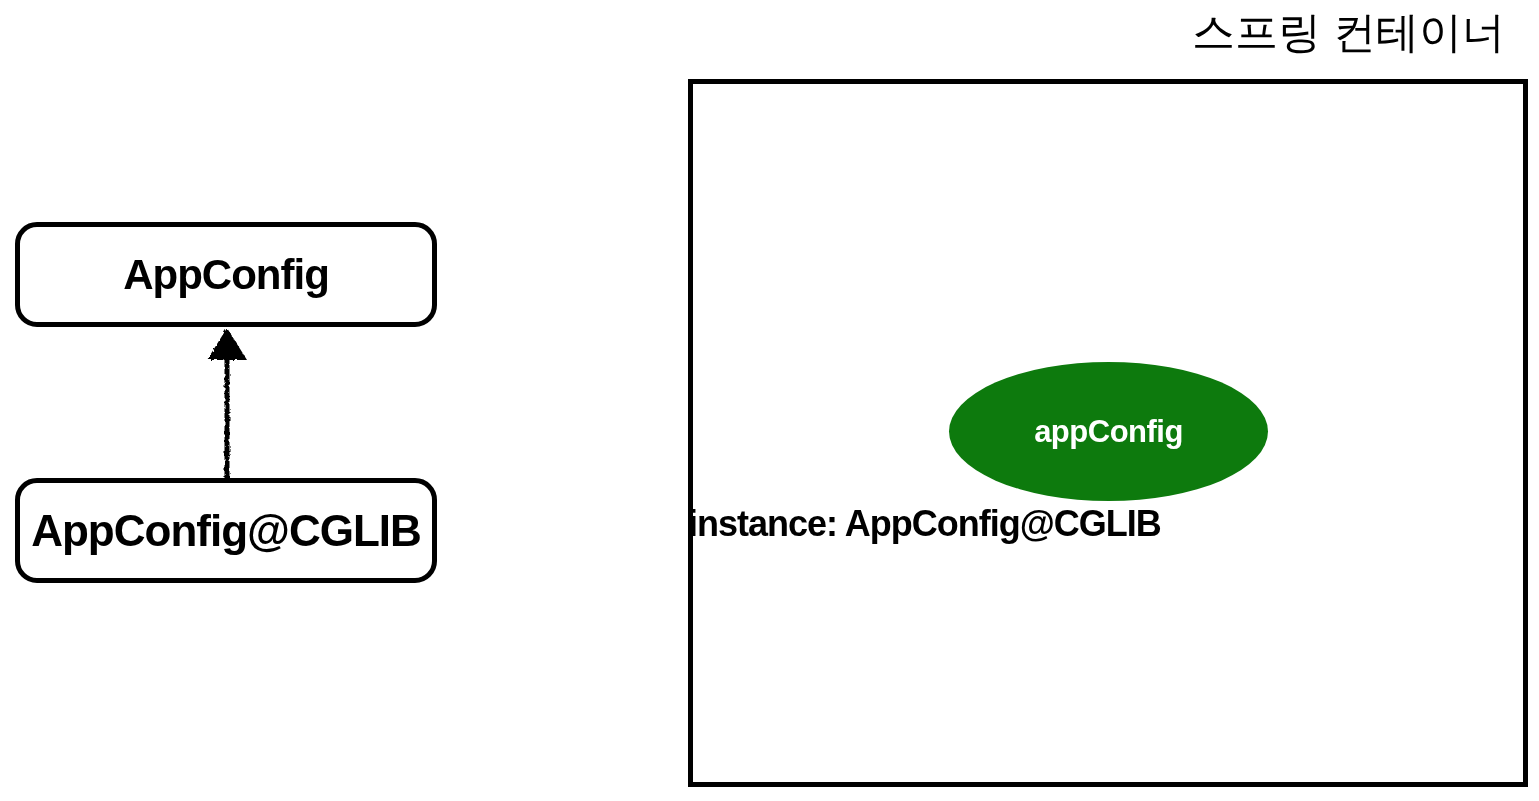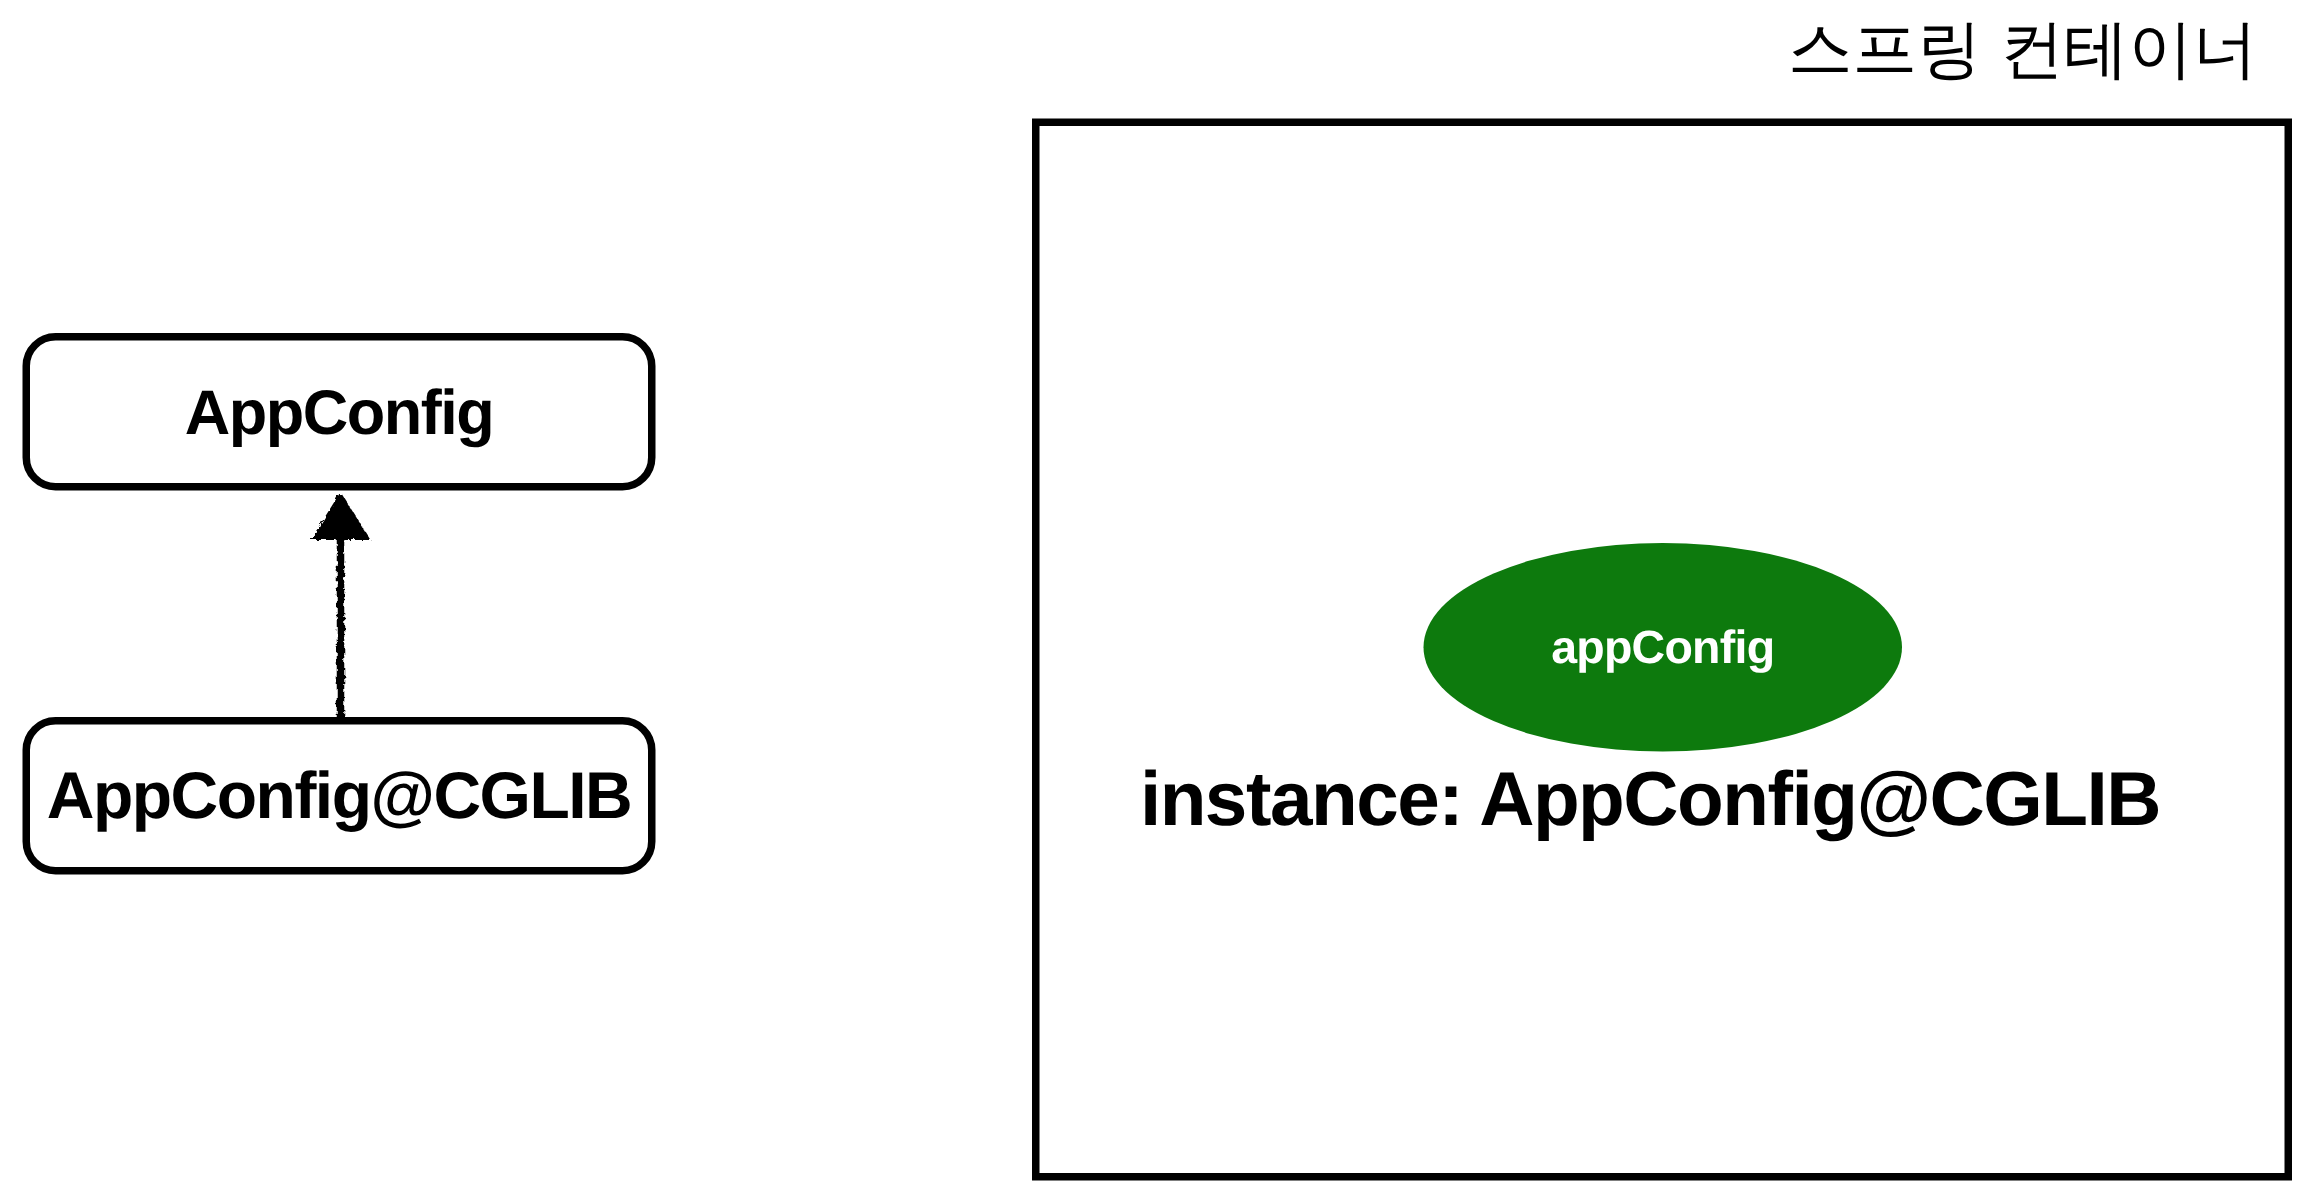--- a/index.html
+++ b/index.html
@@ -87,22 +87,22 @@
     color: #ffffff;
     font-size: 31px;
     font-weight: bold;
     letter-spacing: -0.5px;
   }
   .instance-label {
     position: absolute;
     left: 688px;
     top: 503px;
     width: 824px;
-    text-align: center;
-    font-size: 51px;
+    text-align: left;
+    font-size: 36px;
     font-weight: bold;
     letter-spacing: -1px;
     color: #000000;
     white-space: nowrap;
   }
 </style>
 </head>
 <body>
 
 <div class="stage">

